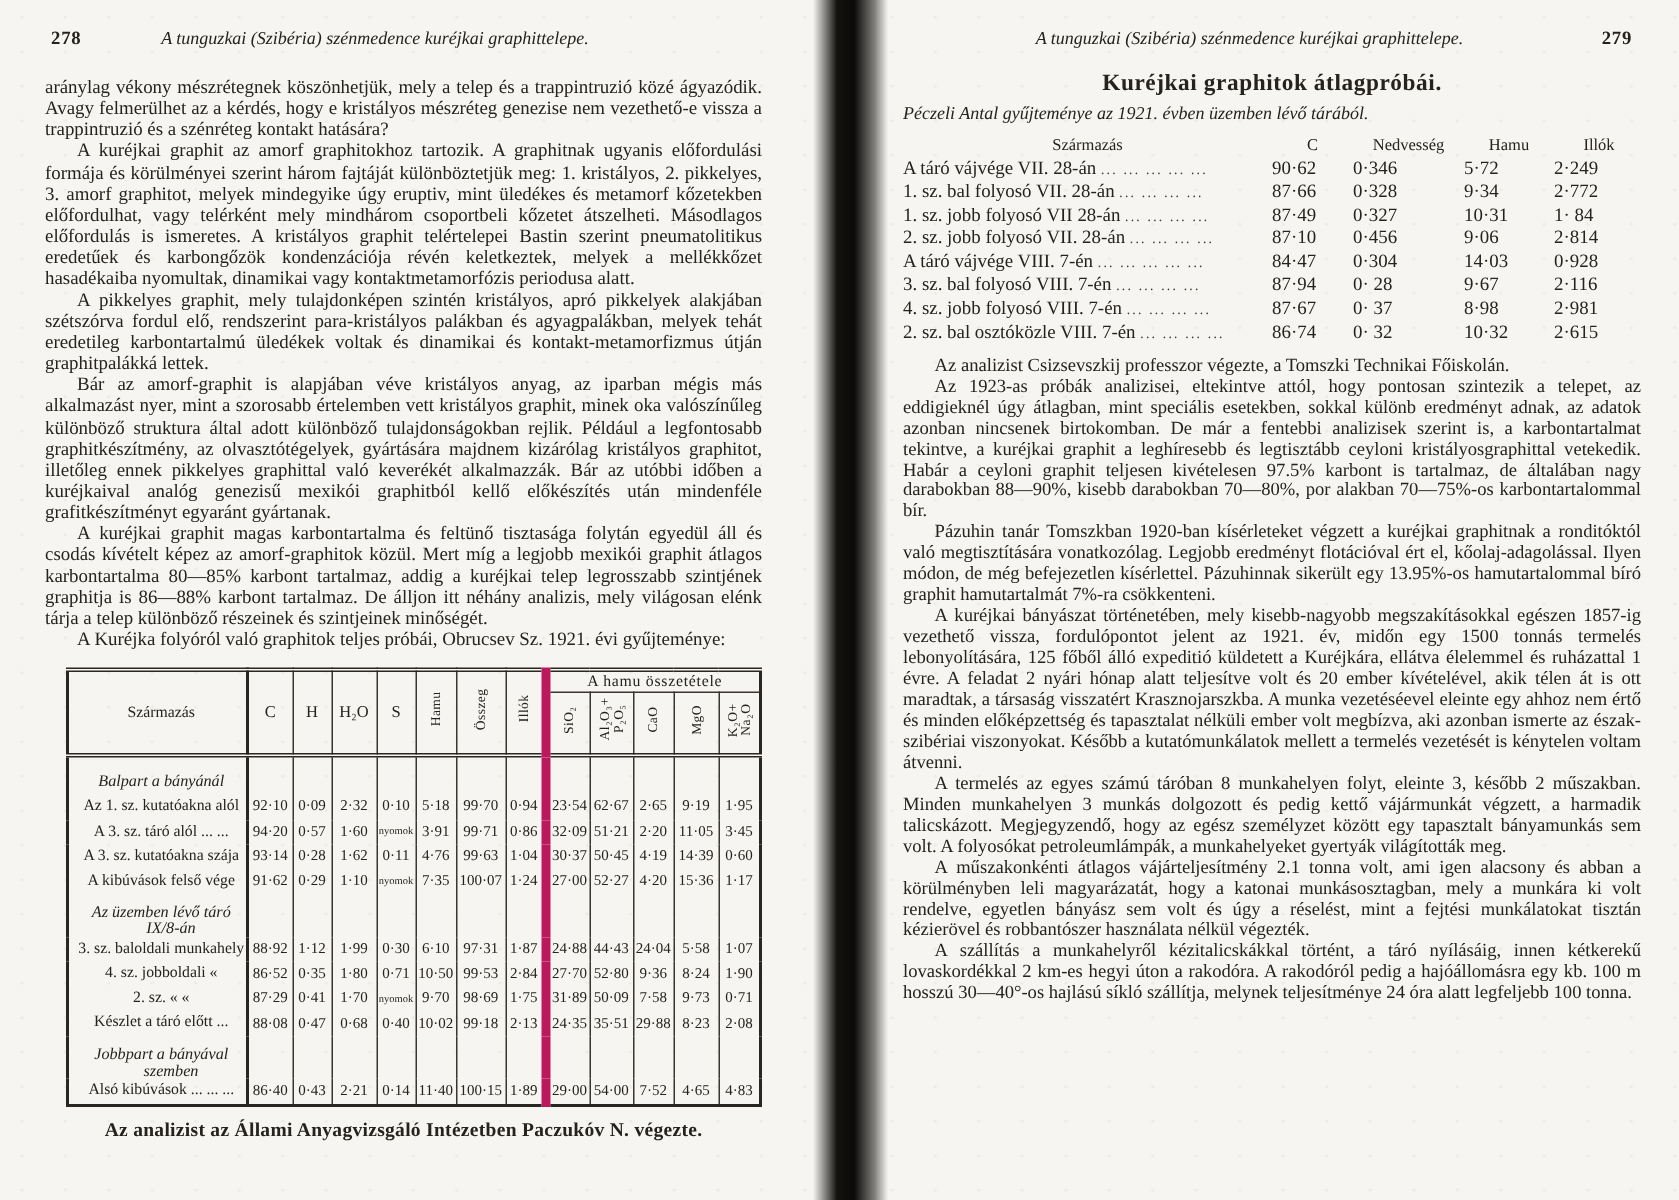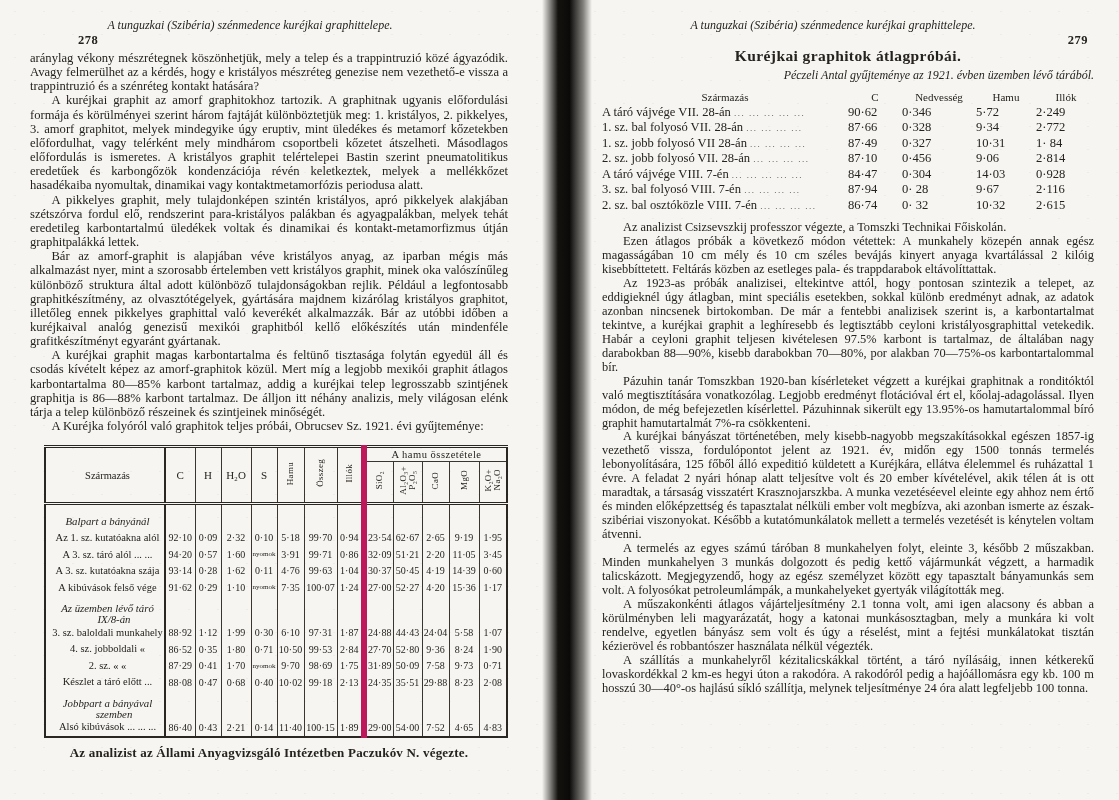--- a/index.html
+++ b/index.html
@@ -14,21 +14,21 @@
   .gutter{
     position:absolute;left:542px;top:0;width:50px;height:800px;
     background:linear-gradient(to right,
       rgba(30,28,25,0) 0%, rgba(30,28,25,.45) 14%,
       #14120f 32%, #0b0a08 55%, rgba(30,28,25,.55) 82%, rgba(30,28,25,0) 100%);
   }
   .page{position:absolute;top:18px;}
   .page-left{left:30px;width:478px;}
   .page-right{left:602px;width:492px;}
   .pagehead{position:relative;height:20px;font-size:12.5px;}
-  .pagenum{position:absolute;top:15px;font-weight:bold;letter-spacing:.5px;margin-left:44px;}
+  .pagenum{position:absolute;top:0;font-weight:bold;letter-spacing:.5px;}
   .pagenum.pl{left:4px;}
   .pagenum.pr{right:6px;}
   .running{position:absolute;left:0;right:0;text-align:center;font-style:italic;font-size:12px;white-space:nowrap;}
   .page-left .running{right:38px;}
   .page-right .running{left:0;right:30px;}
 
   .bodytext{margin-top:13px;font-size:12.6px;line-height:14.15px;}
   .page-right .bodytext{font-size:12.4px;line-height:13.95px;margin-top:8px;}
   .para{margin:0;text-align:justify;}
   .para.indent{text-indent:1.7em;}
@@ -54,21 +54,21 @@
   .ltable td{height:16.5px;font-size:10px;text-align:center;line-height:1;}
   .ltable td.lbl{font-size:10.5px;}
   .ltable tr.grp td{padding-top:7px;height:18px;}
   .ltable td.group{font-style:italic;font-size:10.8px;white-space:nowrap;}
   .ltable td.group .gl2{display:block;padding-left:13px;}
   .ltable td.trace{font-size:7px;letter-spacing:0;}
   .tcaption{margin-top:7px;text-align:center;font-size:13px;font-weight:600;letter-spacing:.2px;}
 
   
   .rtitle{margin-top:9px;text-align:center;font-size:15.5px;font-weight:bold;letter-spacing:.4px;}
-  .rsub{margin-top:3px;text-align:right;font-style:italic;font-size:12px;}
+  .rsub{margin-top:3px;text-align:left;font-style:italic;font-size:12px;}
   table.rtable{border-collapse:collapse;table-layout:fixed;width:494px;margin-top:6px;}
   .rtable th{font-weight:normal;font-size:11px;text-align:center;padding:0;height:15px;}
   .rtable th.szh{text-align:center;}
   .rtable td{padding:0;height:15.6px;font-size:12.6px;line-height:1;}
   .rtable td.rlbl{text-align:left;white-space:nowrap;overflow:hidden;}
   .rtable td.rnum{}
   .leader{font-size:9px;letter-spacing:1.5px;color:#3c3831;}
   .analyst{margin-top:6px;}
 </style>
 </head>
@@ -379,32 +379,38 @@
           <td class="rnum">0·928</td>
         </tr>
         <tr>
           <td class="rlbl"><span>3. sz. bal folyosó VIII. 7-én </span><span class="leader">... ... ... ...</span></td>
           <td class="rnum">87·94</td>
           <td class="rnum">0· 28</td>
           <td class="rnum">9·67</td>
           <td class="rnum">2·116</td>
         </tr>
         <tr>
+          <td class="rlbl"><span>4. sz. jobb folyosó VIII. 7-én </span><span class="leader">... ... ... ...</span></td>
+          <td class="rnum">87·67</td>
+          <td class="rnum">0· 37</td>
+          <td class="rnum">8·98</td>
+          <td class="rnum">2·981</td>
+        </tr>
+        <tr>
           <td class="rlbl"><span>2. sz. bal osztóközle VIII. 7-én </span><span class="leader">... ... ... ...</span></td>
           <td class="rnum">86·74</td>
           <td class="rnum">0· 32</td>
           <td class="rnum">10·32</td>
           <td class="rnum">2·615</td>
         </tr>
       </tbody>
   </table>
 
   <div class="bodytext analyst">
       <p class="para indent">Az analizist Csizsevszkij professzor végezte, a Tomszki Technikai Főiskolán.</p>
-      <p class="para indent">Ezen átlagos próbák a következő módon vétettek: A munkahely közepén annak egész magasságában 10 cm mély és 10 cm széles bevájás kinyert anyaga kvartálással 2 kilóig kisebbíttetett. Feltárás közben az esetleges pala- és trappdarabok eltávolíttattak.</p>
       <p class="para indent">Az 1923-as próbák analizisei, eltekintve attól, hogy pontosan szintezik a telepet, az eddigieknél úgy átlagban, mint speciális esetekben, sokkal különb eredményt adnak, az adatok azonban nincsenek birtokomban. De már a fentebbi analizisek szerint is, a karbontartalmat tekintve, a kuréjkai graphit a leghíresebb és legtisztább ceyloni kristályosgraphittal vetekedik. Habár a ceyloni graphit teljesen kivételesen 97.5% karbont is tartalmaz, de általában nagy darabokban 88—90%, kisebb darabokban 70—80%, por alakban 70—75%-os karbontartalommal bír.</p>
       <p class="para indent">Pázuhin tanár Tomszkban 1920-ban kísérleteket végzett a kuréjkai graphitnak a ronditóktól való megtisztítására vonatkozólag. Legjobb eredményt flotációval ért el, kőolaj-adagolással. Ilyen módon, de még befejezetlen kísérlettel. Pázuhinnak sikerült egy 13.95%-os hamutartalommal bíró graphit hamutartalmát 7%-ra csökkenteni.</p>
       <p class="para indent">A kuréjkai bányászat történetében, mely kisebb-nagyobb megszakításokkal egészen 1857-ig vezethető vissza, fordulópontot jelent az 1921. év, midőn egy 1500 tonnás termelés lebonyolítására, 125 főből álló expeditió küldetett a Kuréjkára, ellátva élelemmel és ruházattal 1 évre. A feladat 2 nyári hónap alatt teljesítve volt és 20 ember kívételével, akik télen át is ott maradtak, a társaság visszatért Krasznojarszkba. A munka vezetéséevel eleinte egy ahhoz nem értő és minden előképzettség és tapasztalat nélküli ember volt megbízva, aki azonban ismerte az észak-szibériai viszonyokat. Később a kutatómunkálatok mellett a termelés vezetését is kénytelen voltam átvenni.</p>
       <p class="para indent">A termelés az egyes számú táróban 8 munkahelyen folyt, eleinte 3, később 2 műszakban. Minden munkahelyen 3 munkás dolgozott és pedig kettő vájármunkát végzett, a harmadik talicskázott. Megjegyzendő, hogy az egész személyzet között egy tapasztalt bányamunkás sem volt. A folyosókat petroleumlámpák, a munkahelyeket gyertyák világították meg.</p>
       <p class="para indent">A műszakonkénti átlagos vájárteljesítmény 2.1 tonna volt, ami igen alacsony és abban a körülményben leli magyarázatát, hogy a katonai munkásosztagban, mely a munkára ki volt rendelve, egyetlen bányász sem volt és úgy a réselést, mint a fejtési munkálatokat tisztán kézierövel és robbantószer használata nélkül végezték.</p>
       <p class="para indent">A szállítás a munkahelyről kézitalicskákkal történt, a táró nyílásáig, innen kétkerekű lovaskordékkal 2 km-es hegyi úton a rakodóra. A rakodóról pedig a hajóállomásra egy kb. 100 m hosszú 30—40°-os hajlású síkló szállítja, melynek teljesítménye 24 óra alatt legfeljebb 100 tonna.</p>
     </div>
 </div>
 
 </body></html>

